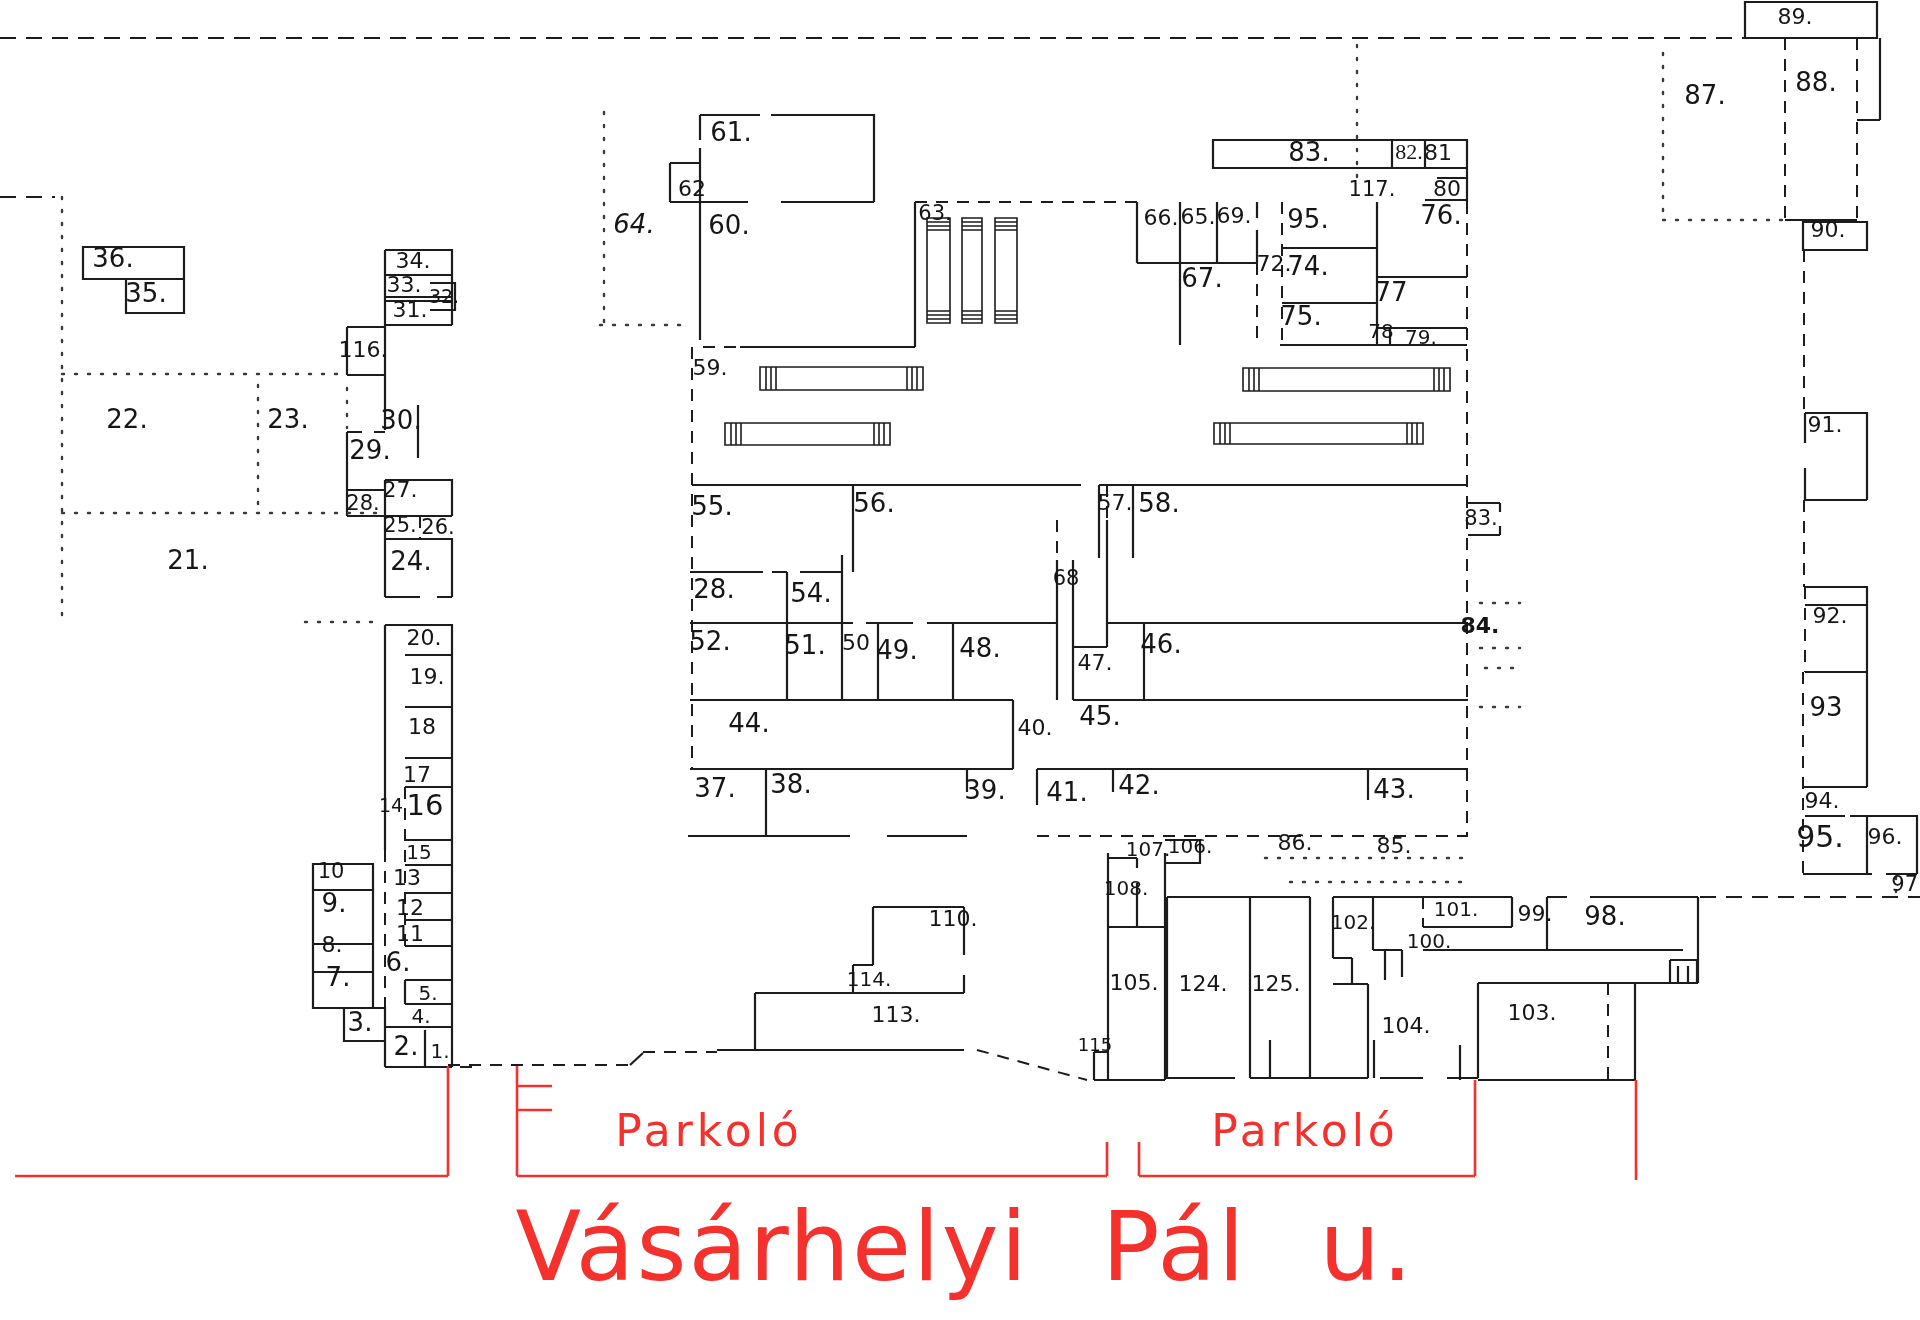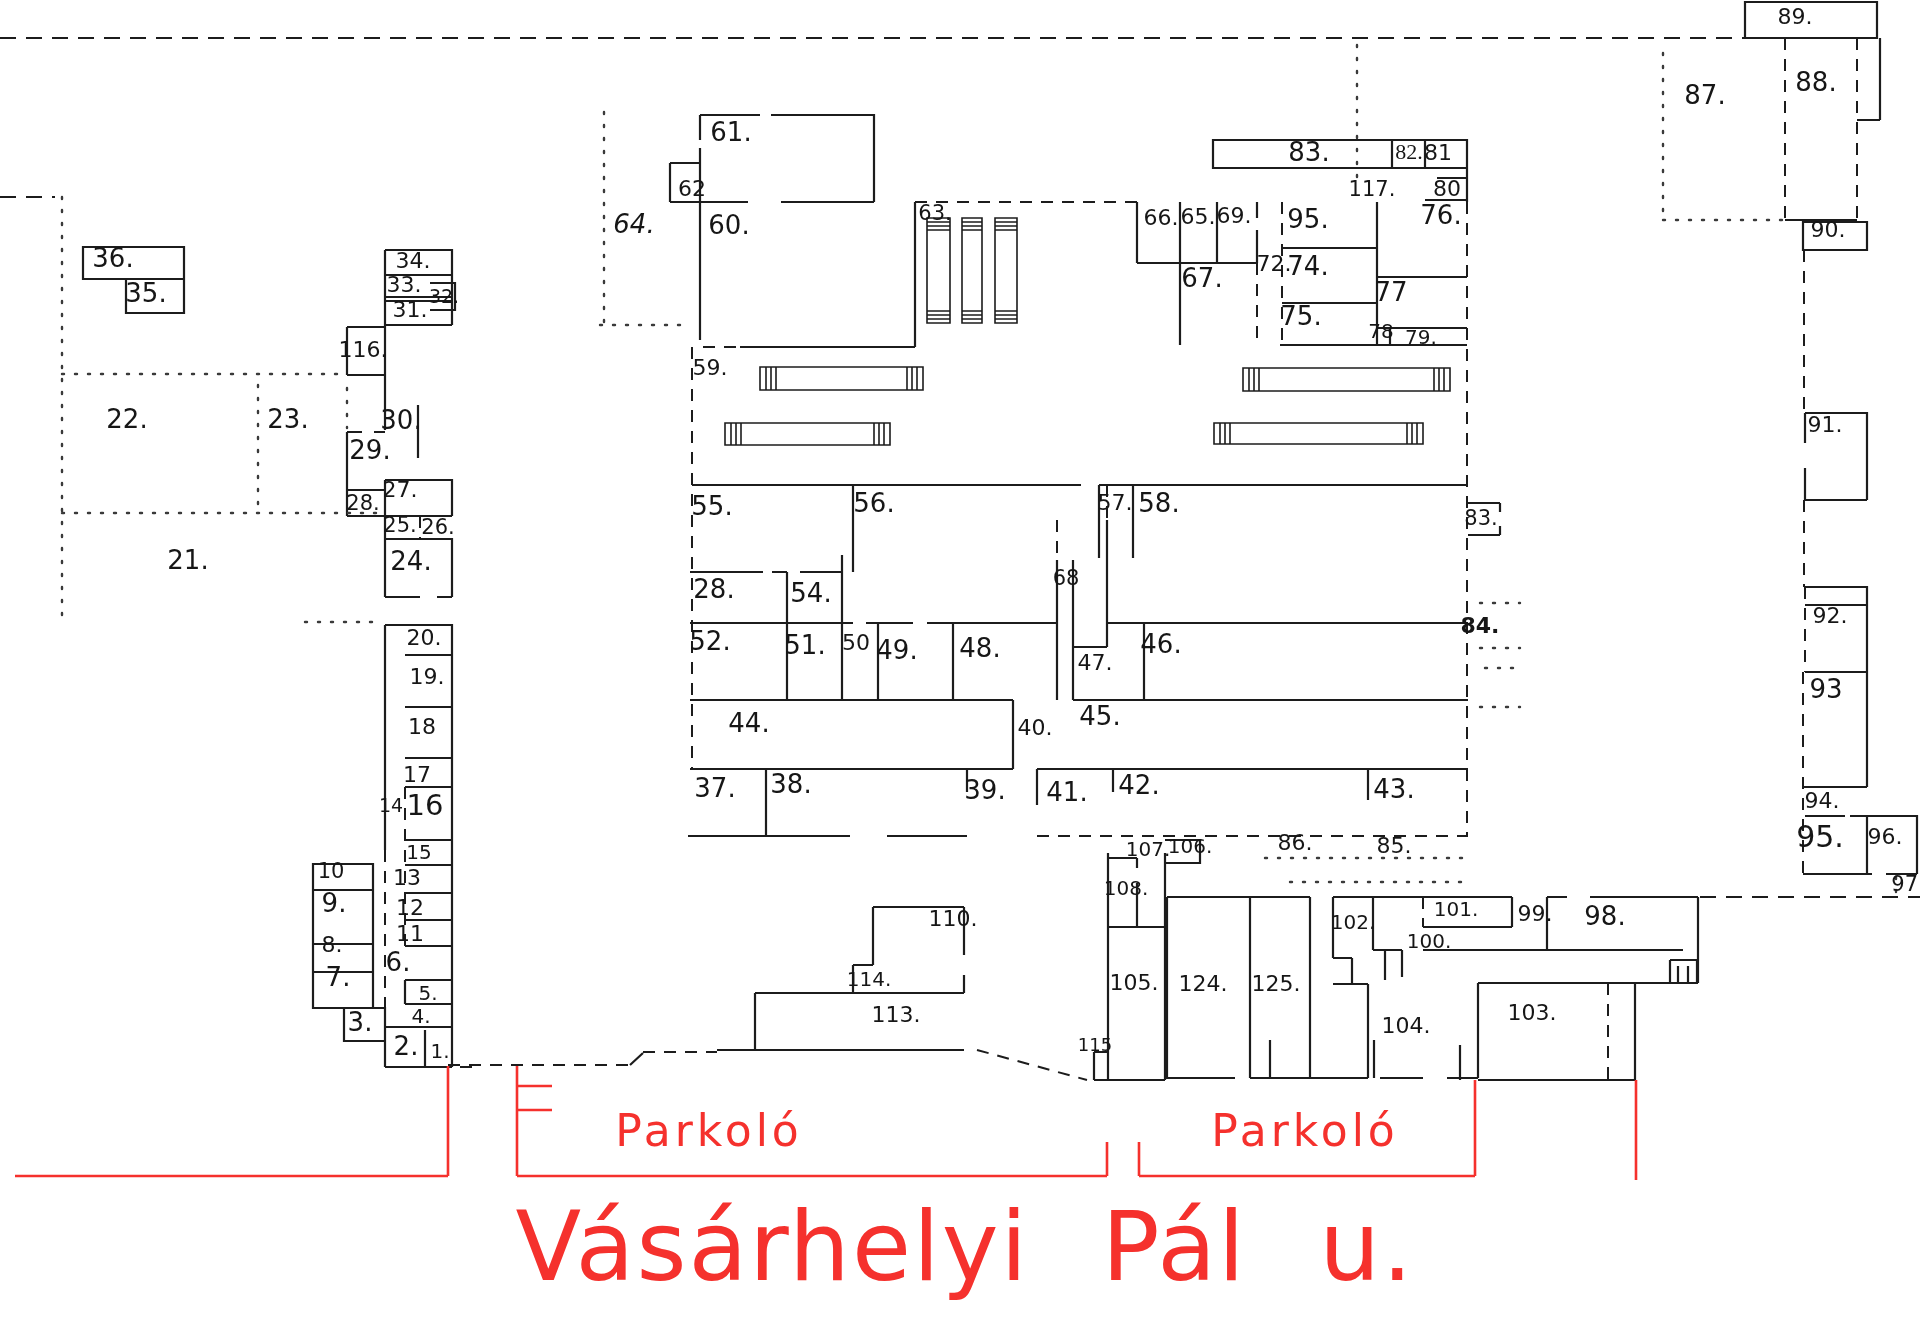--- a/index.html
+++ b/index.html
@@ -301,19 +301,19 @@
       <span class="plot-label" style="left: 1535px; top: 914px; font-size: 22px;">99.</span>
       <span class="plot-label" style="left: 1605px; top: 916px;">98.</span>
       <span class="plot-label" style="left: 1406px; top: 1026px; font-size: 22px;">104.</span>
       <span class="plot-label" style="left: 1532px; top: 1013px; font-size: 22px;">103.</span>
       <span class="plot-label" style="left: 1795px; top: 17px; font-size: 22px;">89.</span>
       <span class="plot-label" style="left: 1816px; top: 82px;">88.</span>
       <span class="plot-label" style="left: 1705px; top: 95px;">87.</span>
       <span class="plot-label" style="left: 1828px; top: 230px; font-size: 22px;">90.</span>
       <span class="plot-label" style="left: 1825px; top: 425px; font-size: 22px;">91.</span>
       <span class="plot-label" style="left: 1830px; top: 616px; font-size: 22px;">92.</span>
-      <span class="plot-label" style="left: 1826px; top: 689px;">93</span>
+      <span class="plot-label" style="left: 1826px; top: 707px;">93</span>
       <span class="plot-label" style="left: 1822px; top: 801px; font-size: 22px;">94.</span>
       <span class="plot-label" style="left: 1820px; top: 837px; font-size: 30px;">95.</span>
       <span class="plot-label" style="left: 1885px; top: 837px; font-size: 22px;">96.</span>
       <span class="plot-label" style="left: 1908px; top: 884px; font-size: 21px;">97.</span>
     </div>
 </div>
 
 </body></html>

